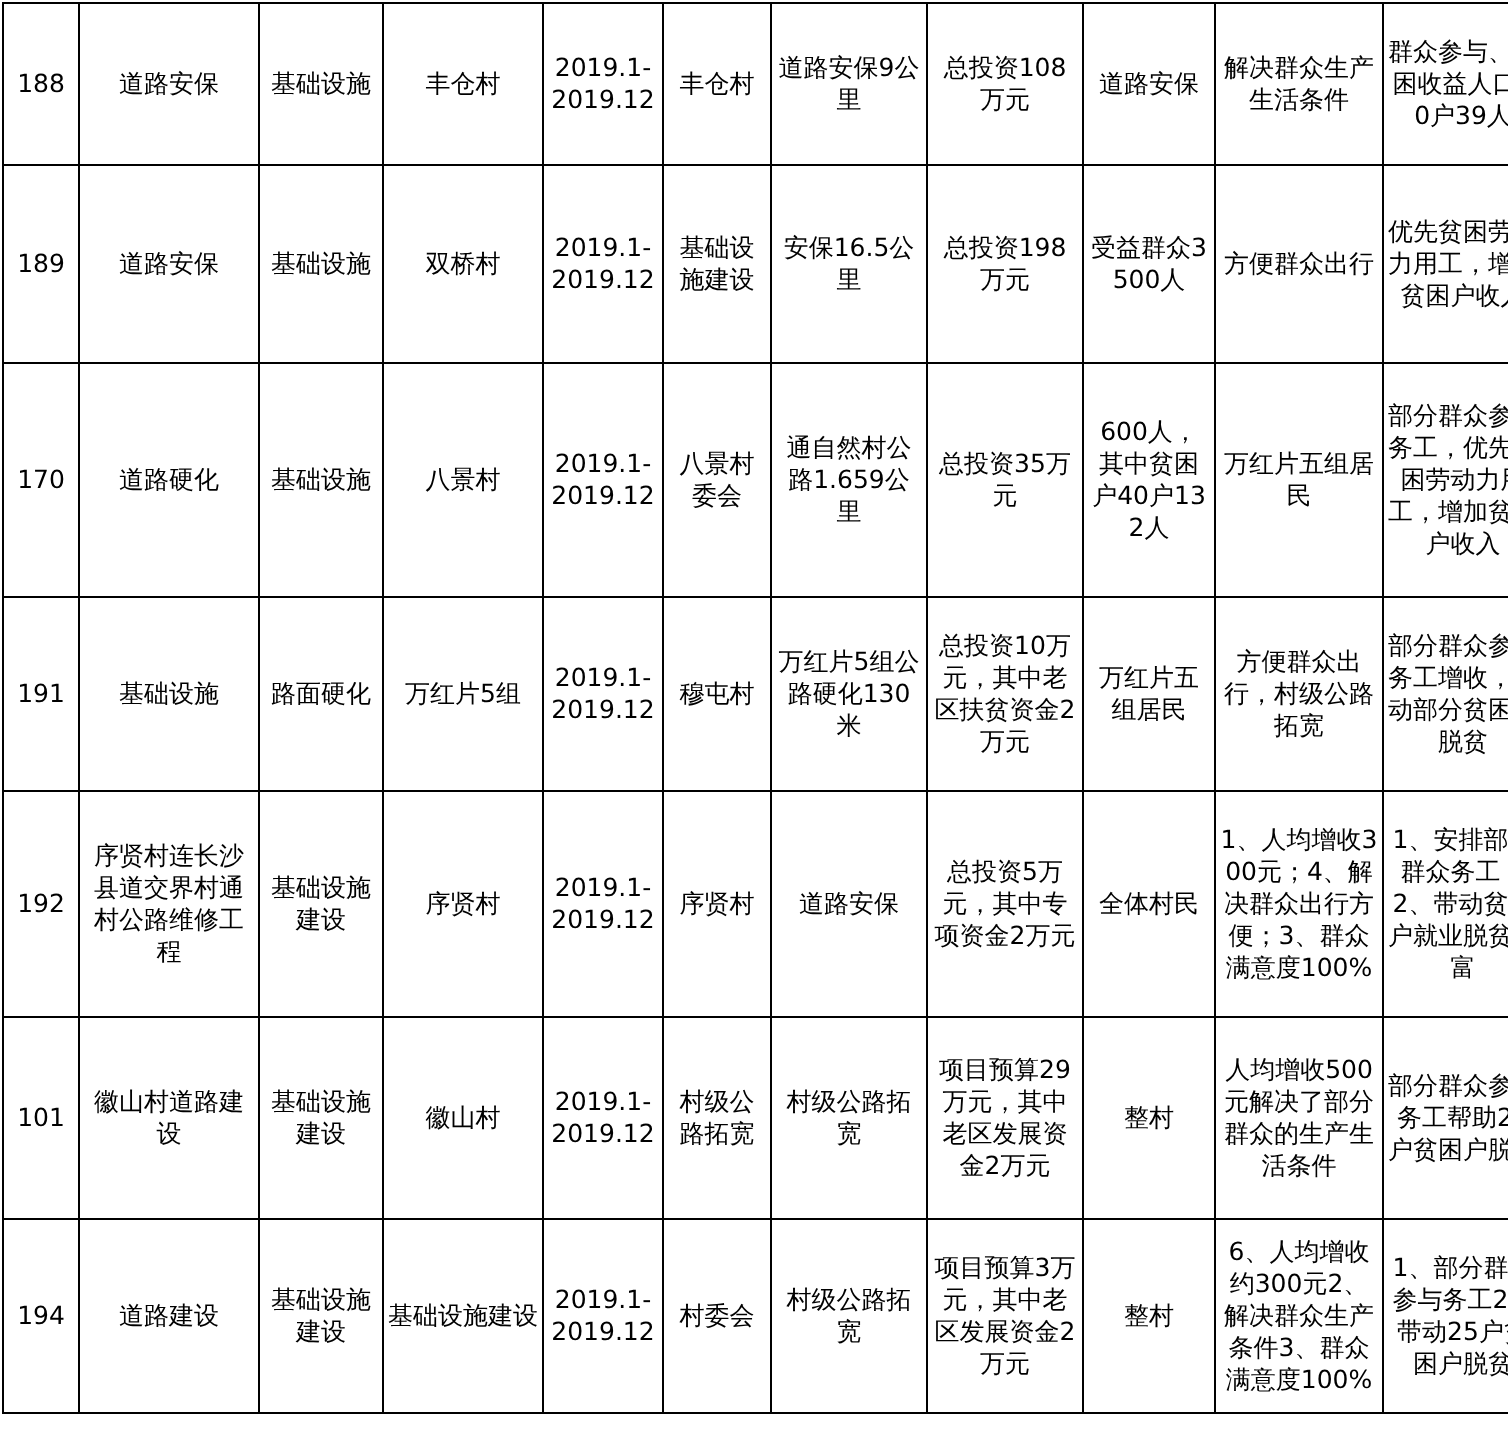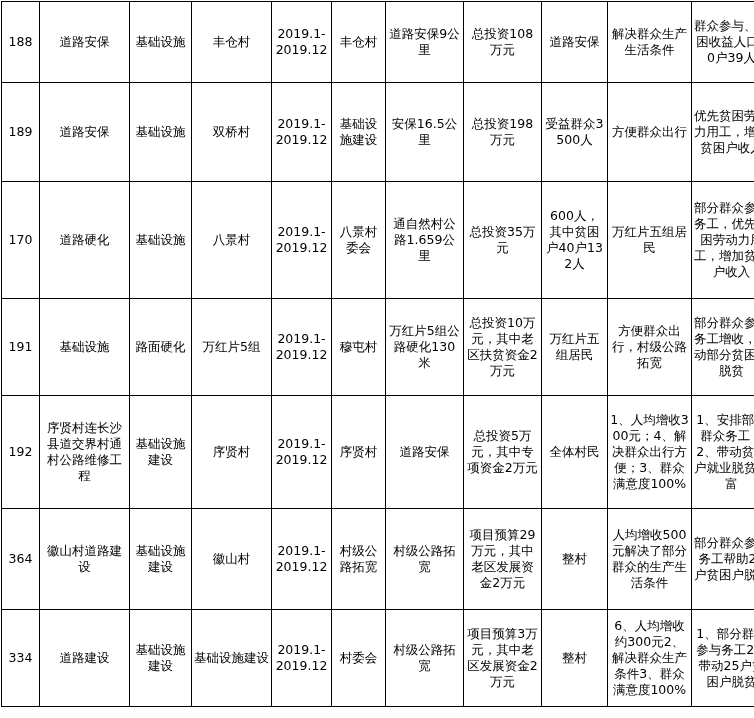--- a/index.html
+++ b/index.html
@@ -134,34 +134,34 @@
         <td>序贤村</td>
         <td>2019.1-2019.12</td>
         <td>序贤村</td>
         <td>道路安保</td>
         <td>总投资5万元，其中专项资金2万元</td>
         <td>全体村民</td>
         <td>1、人均增收300元；4、解决群众出行方便；3、群众满意度100%</td>
         <td>1、安排部分群众务工；2、带动贫困户就业脱贫致富</td>
       </tr>
       <tr class="r5">
-        <td>364</td>
+        <td>101</td>
         <td>徽山村道路建设</td>
         <td>基础设施建设</td>
         <td>徽山村</td>
         <td>2019.1-2019.12</td>
         <td>村级公路拓宽</td>
         <td>村级公路拓宽</td>
         <td>项目预算29万元，其中老区发展资金2万元</td>
         <td>整村</td>
         <td>人均增收500元解决了部分群众的生产生活条件</td>
         <td>部分群众参与务工帮助25户贫困户脱贫</td>
       </tr>
       <tr class="r6">
-        <td>334</td>
+        <td>194</td>
         <td>道路建设</td>
         <td>基础设施建设</td>
         <td>基础设施建设</td>
         <td>2019.1-2019.12</td>
         <td>村委会</td>
         <td>村级公路拓宽</td>
         <td>项目预算3万元，其中老区发展资金2万元</td>
         <td>整村</td>
         <td>6、人均增收约300元2、解决群众生产条件3、群众满意度100%</td>
         <td>1、部分群众参与务工2、带动25户贫困户脱贫</td>

